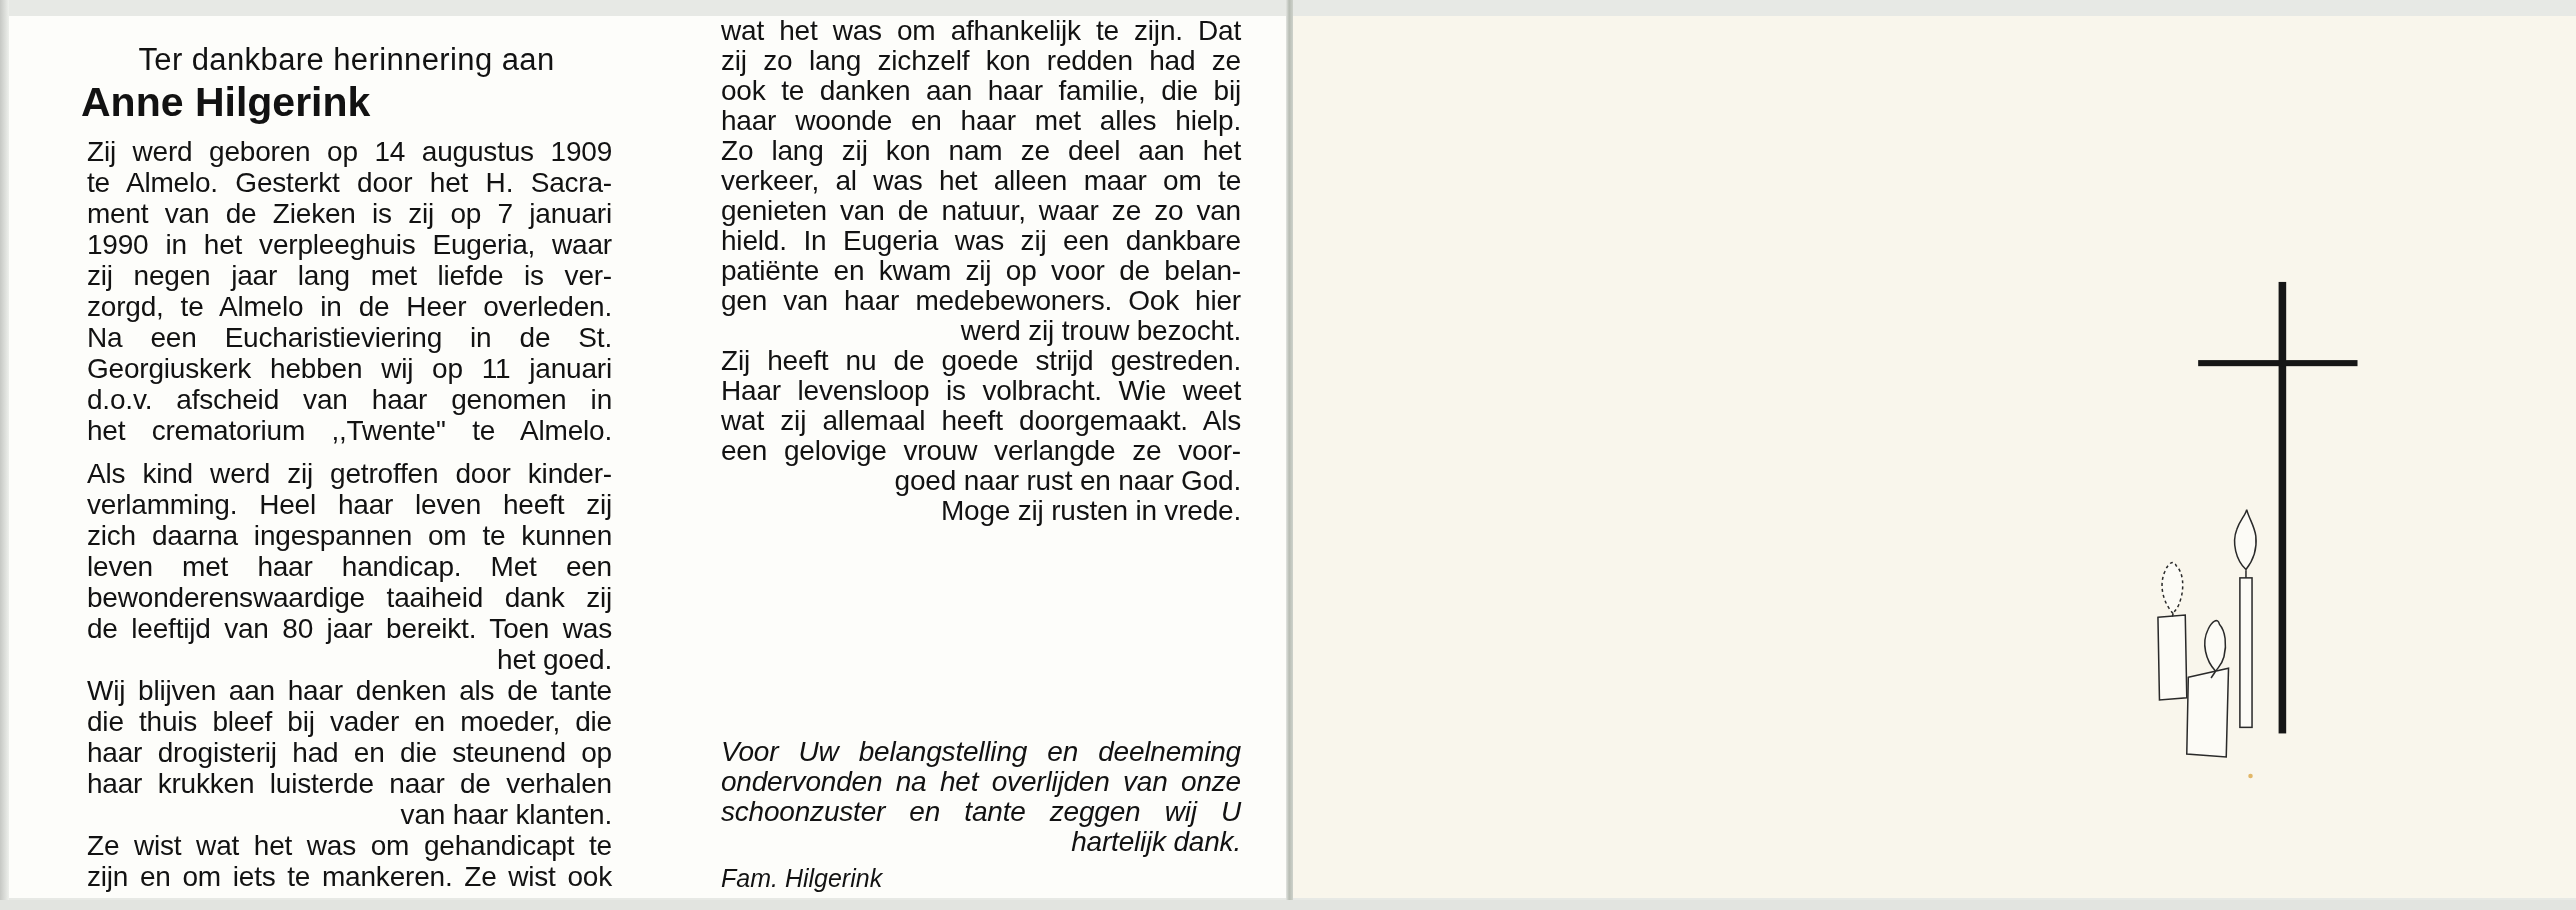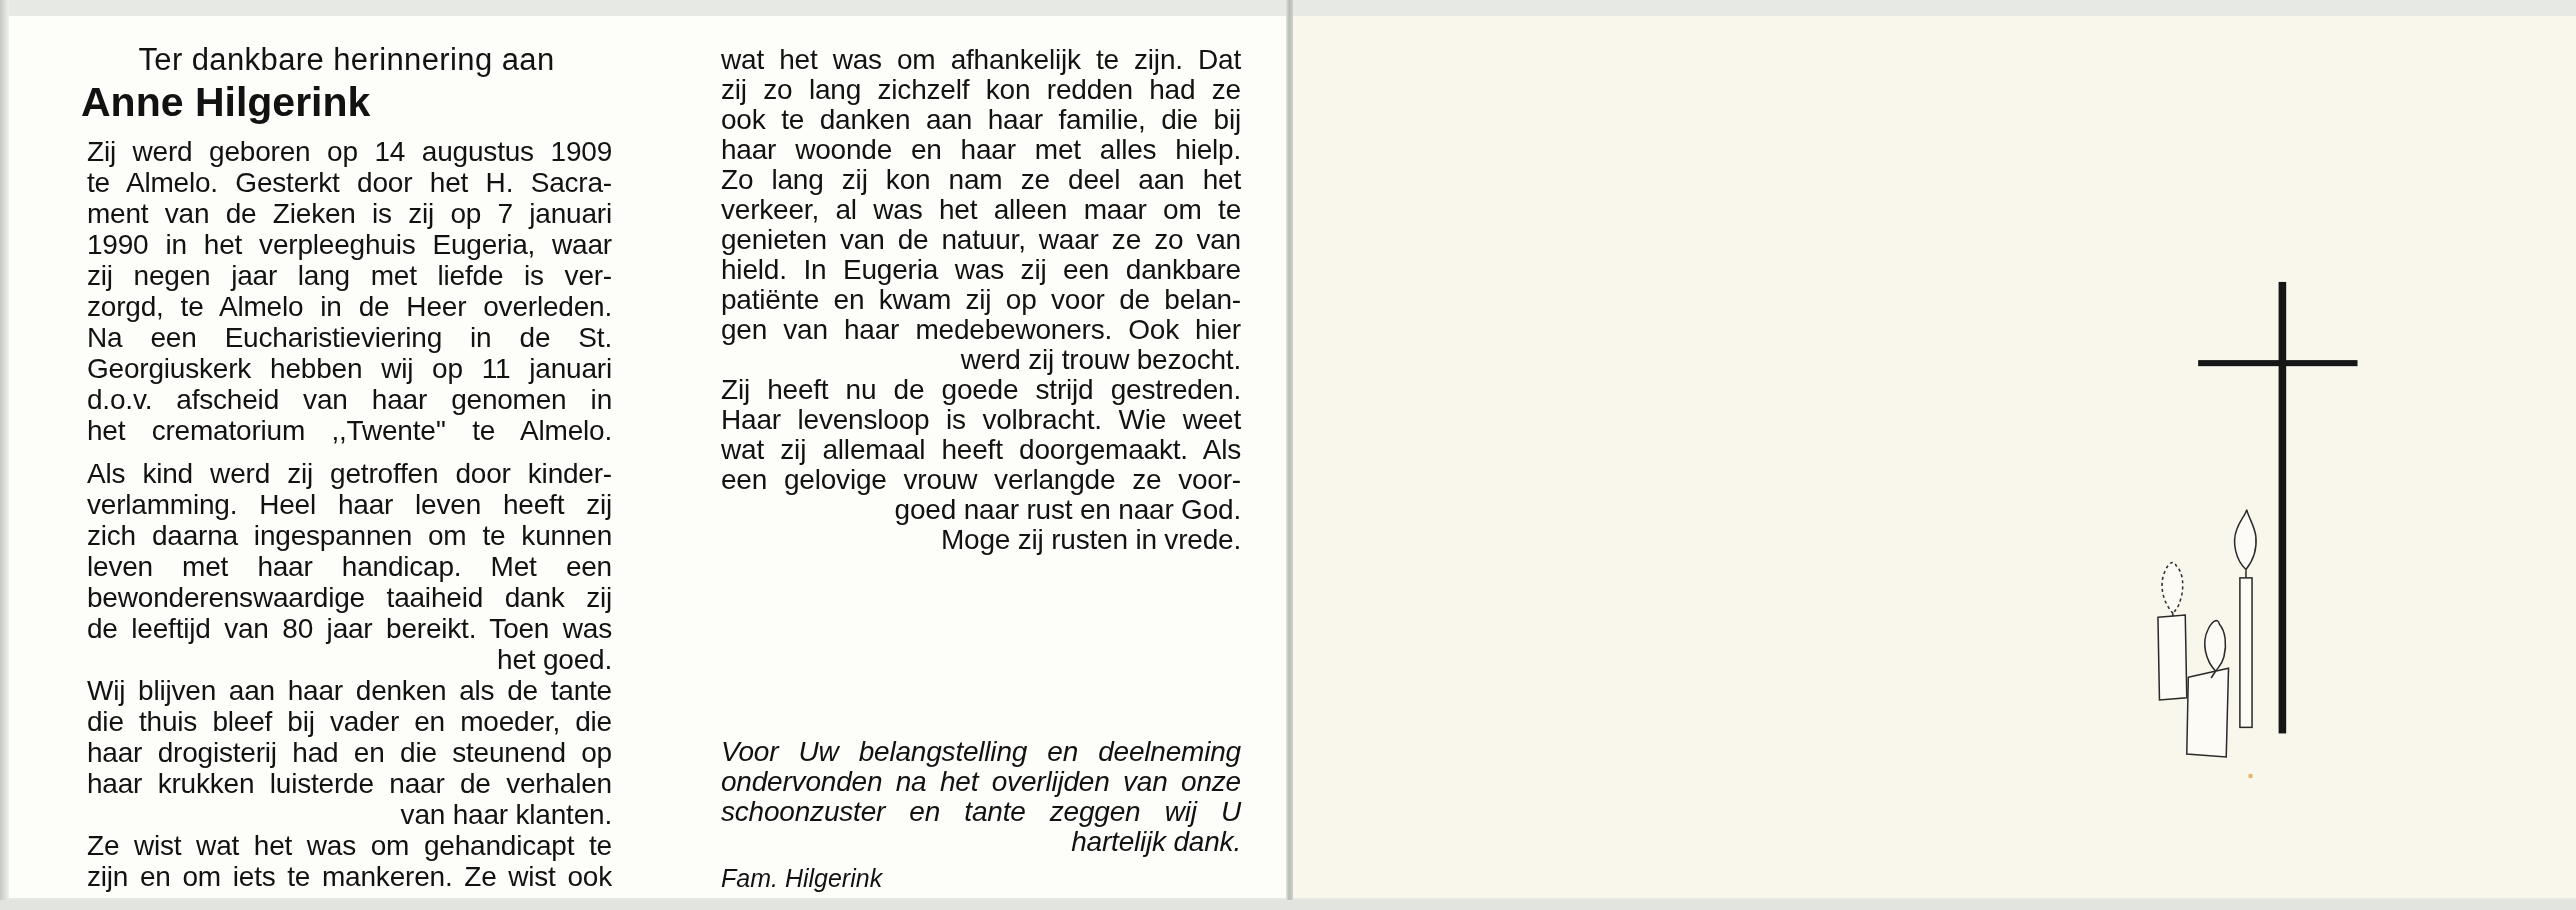--- a/index.html
+++ b/index.html
@@ -22,21 +22,21 @@
   .col{position:absolute; top:0;}
   #col-1{left:72px; width:531px;}
   #col-2{left:712px; width:520px;}
 
   .heading{padding-top:26px; text-align:center; font-size:31px; line-height:36px; letter-spacing:0.4px;}
   .deceased{margin-top:5px; text-align:left; font-size:41px; line-height:38px; font-weight:bold;}
   .para{font-size:28px;}
   #para-1{margin-top:15px;}
   #para-2{margin-top:12px;}
   #para-1 .tline, #para-2 .tline{line-height:31px;margin-left:6px;}
-  #para-3{padding-top:29px;}
+  #para-3{}
   #para-3 .tline{line-height:30px;}
   .tline{text-align:right; letter-spacing:-0.2px;}
   .tline.just{text-align:justify; text-align-last:justify;}
 
   #thanks{position:absolute; left:0; top:721px; width:100%; font-style:italic; font-size:28px;}
   #thanks .tline{line-height:30px;}
   #signature{position:absolute; left:0; top:848px; width:100%; text-align:left;
     font-style:italic; font-size:25px;}
 
   #illustration{position:absolute; left:827px; top:250px;}

